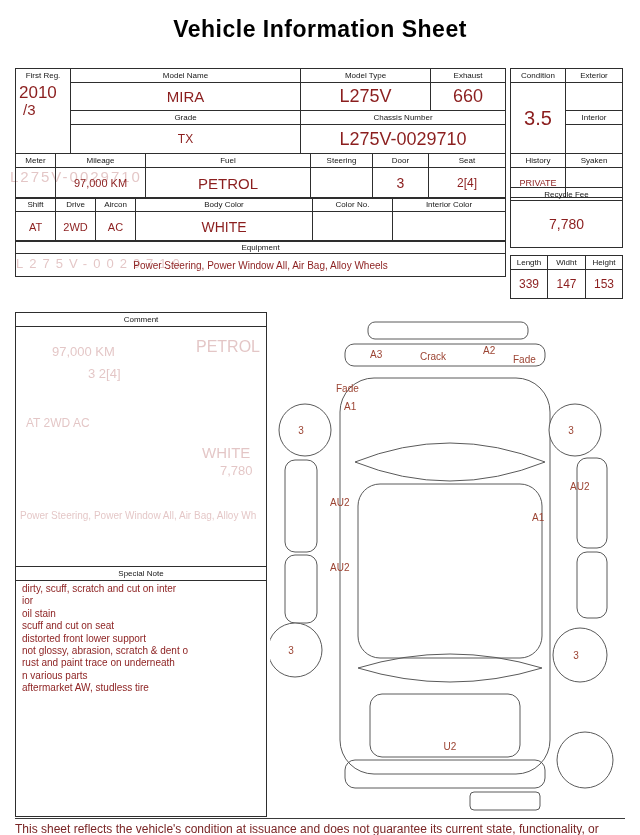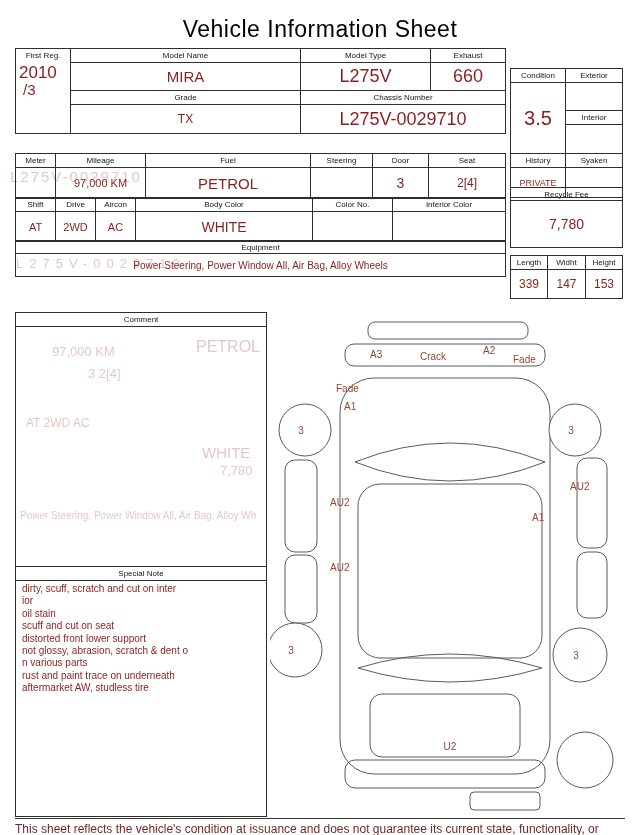--- a/index.html
+++ b/index.html
@@ -1,19 +1,19 @@
 <!DOCTYPE html>
 <html><head>
 <meta charset="utf-8">
 <style>
   html,body{margin:0;padding:0;background:#fff;}
   .page{position:relative;width:640px;height:835px;background:#ffffff;
         font-family:"Liberation Sans",sans-serif;overflow:hidden;}
   .title{position:absolute;top:16px;left:0;width:100%;text-align:center;
-         font-size:23px;color:#000;letter-spacing:0.5px;font-weight:400;}
+         font-size:23px;color:#000;letter-spacing:0.5px;font-weight:700;}
   table.tbl{border-collapse:collapse;position:absolute;table-layout:fixed;background:#fff0;}
   table.tbl td{border:1px solid #2e2e2e;padding:0;overflow:hidden;}
   td.h{font-size:8px;color:#161616;text-align:center;vertical-align:middle;line-height:9px;}
   td.v,div.v{color:#8b1e1e;text-align:center;vertical-align:middle;}
   .f9{font-size:9px}.f10{font-size:10px}.f11{font-size:11px}.f12{font-size:12px}
   .f13{font-size:18px}.f14{font-size:14px}.f15{font-size:15px}.f20{font-size:20px}
   .left{text-align:left;padding-left:6px;}
   .fr-label{font-size:8px;color:#161616;text-align:center;padding-top:2px;}
   .fr-year{color:#8b1e1e;font-size:17px;text-align:left;padding-left:3px;margin-top:4px;line-height:18px;}
   .fr-month{color:#8b1e1e;font-size:15px;text-align:left;padding-left:7px;line-height:16px;}
@@ -44,21 +44,21 @@
   <div class="ghost" style="left:10px;top:168px;font-size:15px;letter-spacing:2px;">L275V-0029710</div>
   <div class="ghost" style="left:16px;top:256px;font-size:13px;letter-spacing:6px;">L275V-0029710</div>
   <div class="ghost" style="left:52px;top:344px;font-size:13px;">97,000 KM</div>
   <div class="ghost" style="left:196px;top:338px;font-size:16px;">PETROL</div>
   <div class="ghost" style="left:88px;top:366px;font-size:13px;">3   2[4]</div>
   <div class="ghost" style="left:26px;top:416px;font-size:12px;">AT  2WD  AC</div>
   <div class="ghost" style="left:202px;top:444px;font-size:15px;">WHITE</div>
   <div class="ghost" style="left:220px;top:463px;font-size:13px;">7,780</div>
   <div class="ghost" style="left:20px;top:510px;font-size:10px;width:290px;overflow:hidden;">Power Steering, Power Window  All, Air Bag, Alloy Wh</div>
 
-  <table class="tbl" style="left:15px;top:48px;width:490px;height:85px;padding-left:46px;">
+  <table class="tbl" style="left:15px;top:68px;width:490px;height:85px;padding-left:46px;">
     <colgroup>
         <col style="width:55px">
         <col style="width:230px">
         <col style="width:130px">
         <col style="width:75px">
       </colgroup>
     <tbody>
         <tr style="height:14px;">
       <td rowspan="4" style="vertical-align:top;">
         <div class="fr-label">First Reg.</div>
@@ -234,22 +234,22 @@
   <div class="commentbox">
     <div class="comment-hdr">Comment</div>
     <div class="special-hdr">Special Note</div>
     <div class="notes">
       <div>dirty, scuff, scratch and cut on inter</div>
       <div>ior</div>
       <div>oil stain</div>
       <div>scuff and cut on seat</div>
       <div>distorted front lower support</div>
       <div>not glossy, abrasion, scratch &amp; dent o</div>
+      <div>rust and paint trace on underneath</div>
       <div>n various parts</div>
-      <div>rust and paint trace on underneath</div>
       <div>aftermarket AW, studless tire</div>
     </div>
   </div>
 
   <div class="diagram">
     <svg width="360" height="505" viewBox="0 0 360 505">
 
       <rect class="dshape" x="98" y="10" width="160" height="17" rx="7"></rect>
       <rect class="dshape" x="75" y="32" width="200" height="22" rx="9"></rect>
 

